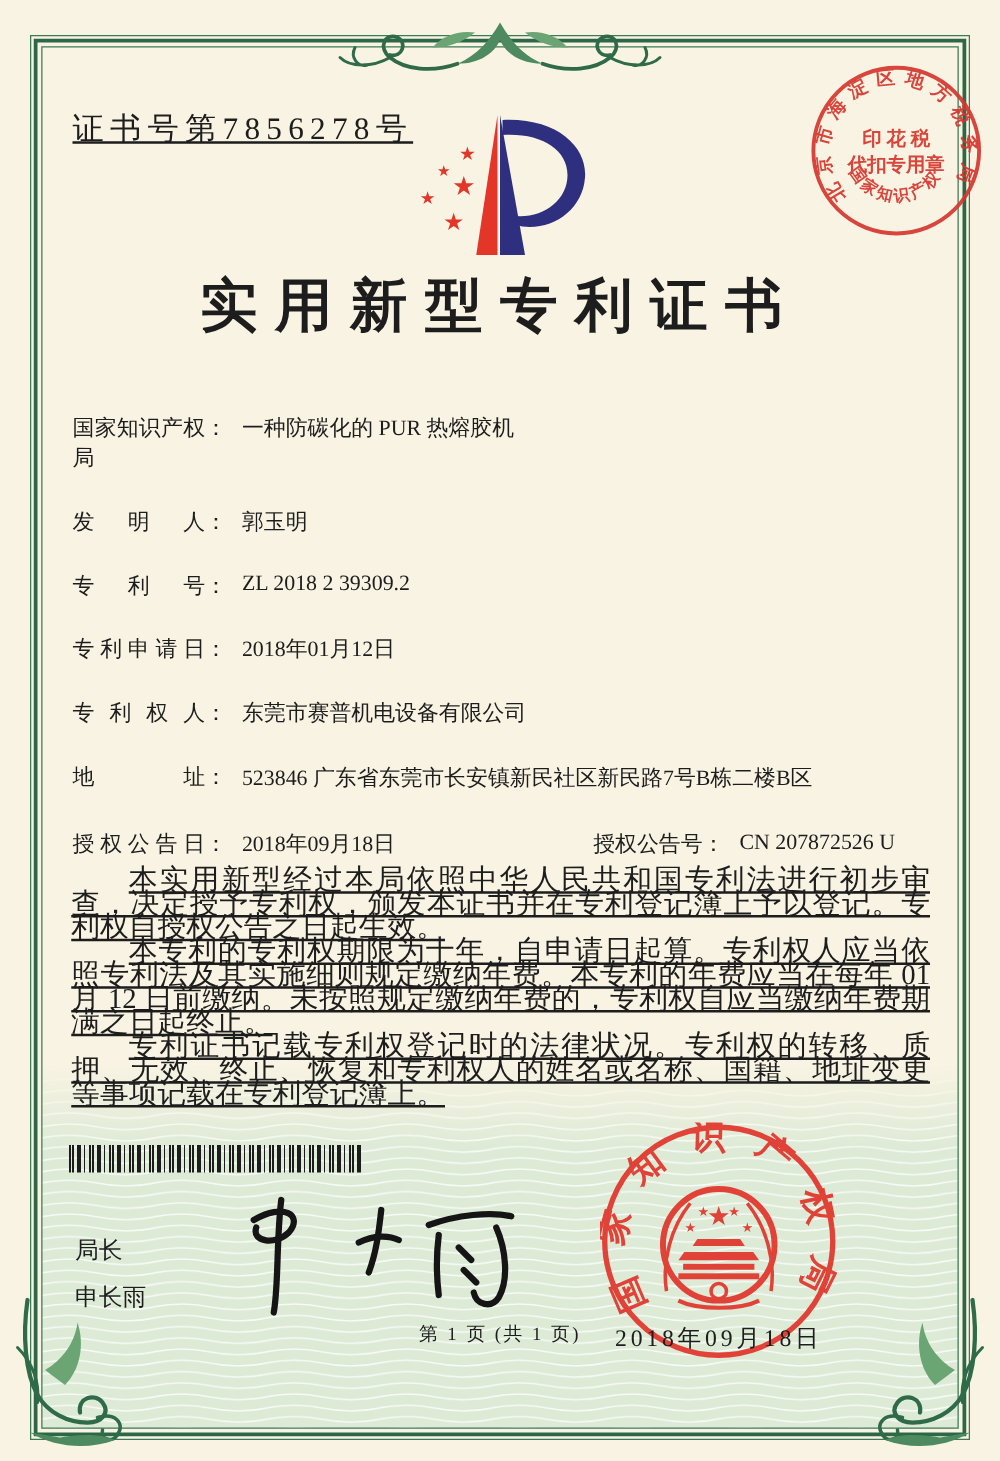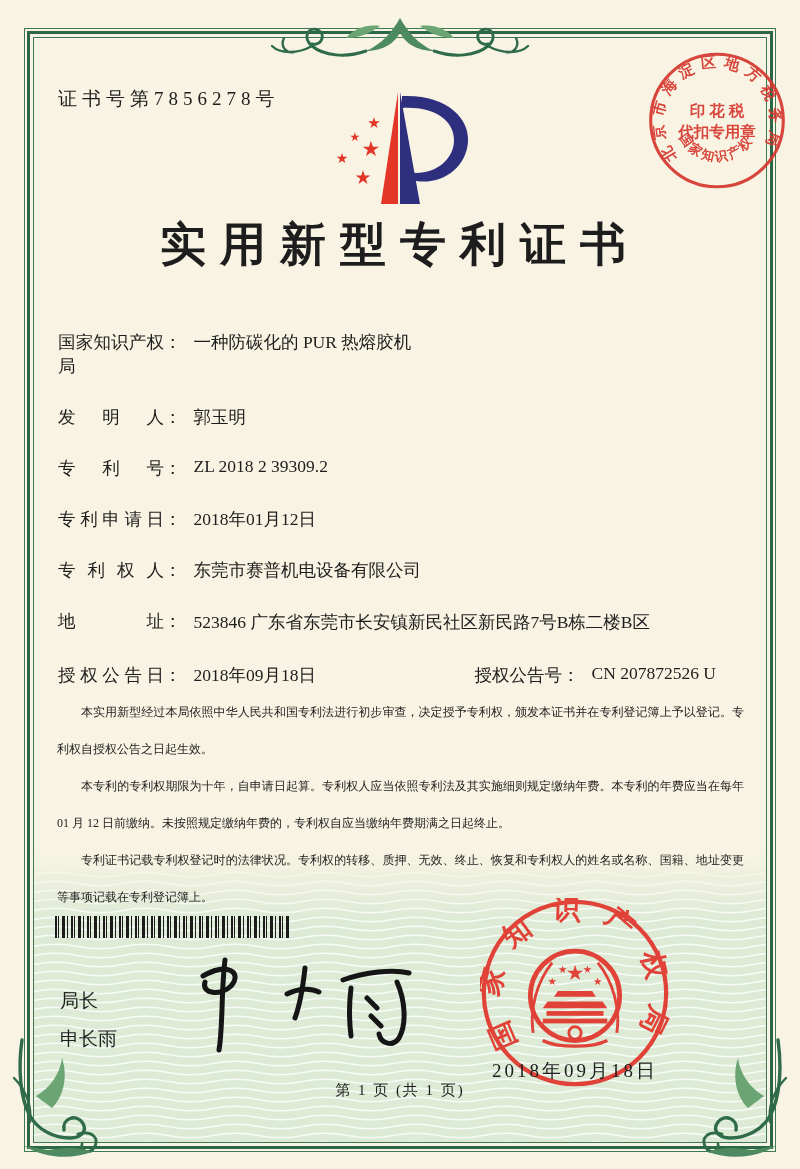--- a/index.html
+++ b/index.html
@@ -6,51 +6,51 @@
   #cert{position:relative;width:800px;height:1169px;margin:0 auto;background:#f8f3e2;
         font-family:"Liberation Serif","DejaVu Serif",serif;color:#1d1d1d;overflow:hidden;}
   
   .frame1{position:absolute;left:24px;right:24px;top:28px;bottom:17px;border:1px solid #3c7a55;}
   .frame2{position:absolute;left:27px;right:27px;top:31px;bottom:20px;border:3px solid #2c6847;}
   .frame3{position:absolute;left:33px;right:33px;top:37px;bottom:26px;border:1px solid #3c7a55;}
   .deco{position:absolute;z-index:3;}
   
   #band{position:absolute;left:33px;top:852px;width:734px;height:291px;z-index:0;}
   
-  #certno{position:absolute;left:58px;top:86px;font-size:19px;letter-spacing:5px;z-index:2;}
+  #certno{position:absolute;left:58px;top:86px;font-size:25px;letter-spacing:5px;z-index:2;text-decoration:underline;}
   #logo{position:absolute;left:326px;top:84px;z-index:2;}
   #taxseal{position:absolute;left:642px;top:48px;z-index:4;opacity:.92;}
   #title{position:absolute;left:0;width:100%;top:214px;text-align:center;font-size:46px;
          font-weight:bold;letter-spacing:14px;z-index:2;}
   
   #fields{position:absolute;left:58px;right:56px;top:330px;z-index:2;font-size:17.5px;}
   .frow{display:flex;align-items:flex-start;margin-bottom:27px;}
   .flabel{display:inline-block;width:106px;text-align:justify;text-align-last:justify;flex:none;}
   .fcolon{flex:none;}
   .fvalue{margin-left:12px;}
   .addr .fvalue{max-width:552px;line-height:27px;}
   .dual{display:flex;}
   .dual .pair{display:flex;}
   .dual .pair2{margin-left:auto;margin-right:28px;}
   .pair2 .flabel2{flex:none;}
   
-  #paras{position:absolute;left:57px;right:56px;top:694px;z-index:2;font-size:12px;
-         line-height:37px;text-align:justify;}
+  #paras{position:absolute;left:57px;right:56px;top:694px;z-index:2;font-size:23px;
+         line-height:19px;text-align:justify;text-decoration:underline;}
   #paras p{margin:0;text-indent:2em;}
   
   #barcode{position:absolute;left:55px;top:916px;width:236px;height:22px;z-index:2;
     background:repeating-linear-gradient(90deg,#1c1c1c 0 2px,transparent 2px 3px,#1c1c1c 3px 4px,
     transparent 4px 7px,#1c1c1c 7px 10px,transparent 10px 12px,#1c1c1c 12px 13px,transparent 13px 16px);}
   
   #signer{position:absolute;left:60px;top:982px;z-index:2;font-size:19px;line-height:38px;
           font-family:Liberation Serif, serif;}
   #sig{position:absolute;left:165px;top:942px;z-index:2;}
   #bigseal{position:absolute;left:480px;top:898px;z-index:3;opacity:.95;}
   #issuedate{position:absolute;left:492px;top:1058px;z-index:4;font-size:19px;letter-spacing:3px;}
-  #footer{position:absolute;left:0;width:100%;top:1081px;text-align:center;font-size:15px;
+  #footer{position:absolute;left:0;width:100%;top:1058px;text-align:center;font-size:15px;
           letter-spacing:2px;z-index:2;}
 </style>
 </head>
 <body>
 
 <div id="cert">
 
   <svg id="band" width="734" height="291" viewBox="0 0 734 291">
     <defs>
       <pattern id="wv" width="90" height="9" patternUnits="userSpaceOnUse">

